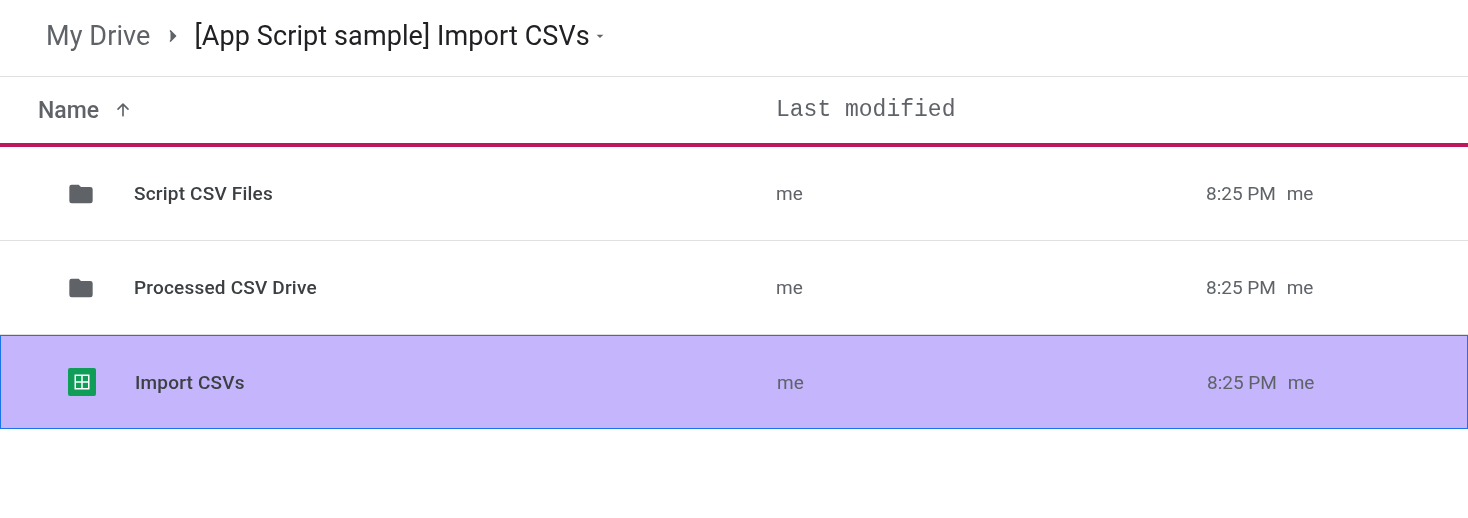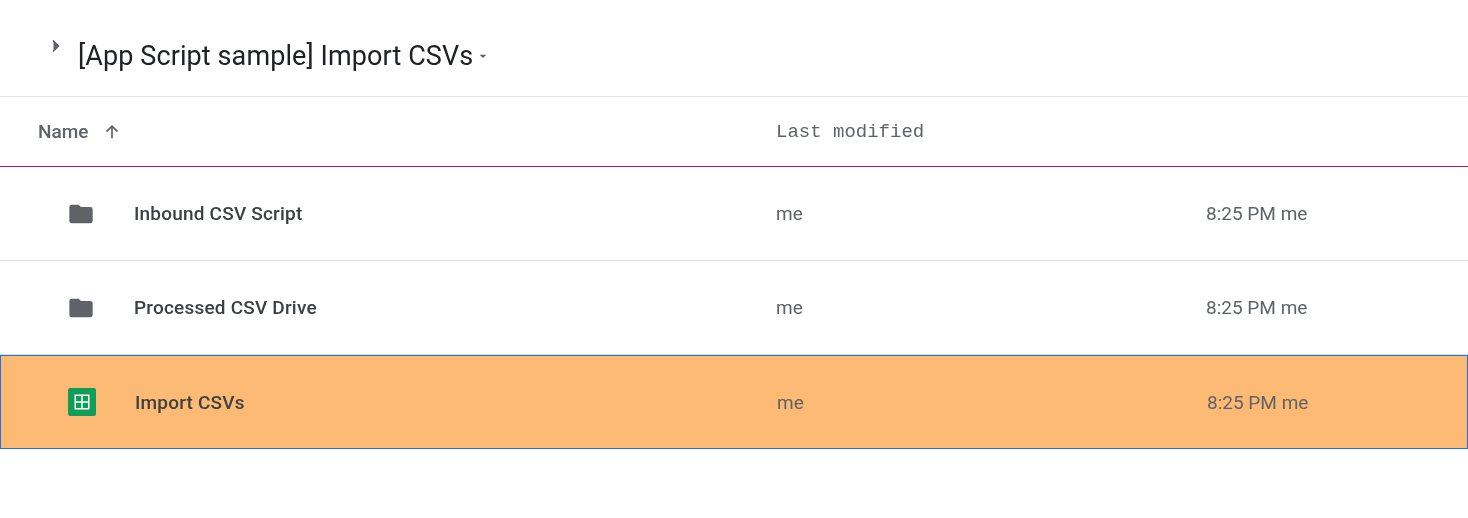--- a/index.html
+++ b/index.html
@@ -23,21 +23,20 @@
   .crumb {
     font-size: 27px;
     color: #5f6368;
     letter-spacing: 0.1px;
   }
   .crumb.current {
     color: #202124;
     display: flex;
     align-items: center;
     gap: 2px;
-    margin-top: 20px;
   }
   .chevron-sep {
     color: #5f6368;
     display: flex;
     align-items: center;
   }
   .dropdown-caret {
     display: flex;
     align-items: center;
     color: #5f6368;
@@ -45,23 +44,23 @@
 
   
   .hr1 { border-top: 1px solid #e0e0e0; }
 
   
   .header-row {
     display: flex;
     align-items: center;
     padding: 0 24px 0 38px;
     height: 70px;
-    border-bottom: 1px solid #be185d;
+    border-bottom: 4px solid #be185d;
     color: #5f6368;
-    font-size: 19px;
+    font-size: 23px;
     font-weight: 500;
   }
   .col-name { flex: 0 0 738px; display: flex; align-items: center; gap: 14px; }
   .col-owner { flex: 0 0 430px; }
   .col-modified { flex: 1 1 auto; font-family: Liberation Mono, monospace; }
 
   .sort-arrow { display:flex; align-items:center; color:#5f6368; }
 
   
   .row {
@@ -69,53 +68,54 @@
     align-items: center;
     padding: 0 24px 0 38px;
     height: 94px;
     border-bottom: 1px solid #e0e0e0;
     font-size: 19px;
     position: relative;
   }
   .row.selected {
     border: 1px solid #1a73e8;
     border-bottom: 1px solid #1a73e8;
-    background: #fdba74;
+    background: #c4b5fd;
   }
   .row .name {
     display: flex;
     align-items: center;
     gap: 36px;
     flex: 0 0 738px;
     font-weight: 500;
     color: #3c4043;
     letter-spacing: 0.2px;
   }
   .row .owner { flex: 0 0 430px; color: #5f6368; font-weight: 400; }
   .row .modified { flex: 1 1 auto; color: #5f6368; font-weight: 400; }
-  .row .modified .time { }
+  .row .modified .time { margin-right: 6px; }
 
   .file-icon {
     width: 34px; height: 28px; display:flex; align-items:center; justify-content:center;
     margin-left: 26px;
   }
 
   .folder-svg { fill:#5f6368; }
   .sheets-box {
     width:28px; height:28px; background:#0f9d58; border-radius:2px;
     display:flex; align-items:center; justify-content:center;
   }
   .sheets-box svg { display:block; }
 </style>
 </head>
 <body>
 
 <div class="container">
 
   <div class="breadcrumb">
+    <span class="crumb">My Drive</span>
     <span class="chevron-sep">
       <svg width="20" height="20" viewBox="0 0 24 24">
           <path fill="#5f6368" d="M9 6l6 6-6 6" stroke="#5f6368" stroke-width="2" stroke-linecap="round" stroke-linejoin="round"></path>
         </svg>
     </span>
     <span class="crumb current">
       <span>[App Script sample] Import CSVs</span>
       <span class="dropdown-caret">
         <svg width="16" height="16" viewBox="0 0 24 24">
             <path fill="#5f6368" d="M7 10l5 5 5-5z"></path>
@@ -138,21 +138,21 @@
     <div class="col-modified">Last modified</div>
   </div>
 
   <div class="row" id="row-0">
     <div class="name">
       <span class="file-icon">
         <svg class="folder-svg" width="34" height="28" viewBox="0 0 24 24">
             <path d="M10 4H4a2 2 0 0 0-2 2v12a2 2 0 0 0 2 2h16a2 2 0 0 0 2-2V8a2 2 0 0 0-2-2h-8l-2-2z"></path>
           </svg>
       </span>
-      <span>Inbound CSV Script</span>
+      <span>Script CSV Files</span>
     </div>
     <div class="owner">me</div>
     <div class="modified">
       <span class="time">8:25 PM</span>
       <span>me</span>
     </div>
   </div>
 
   <div class="row" id="row-1">
     <div class="name">

